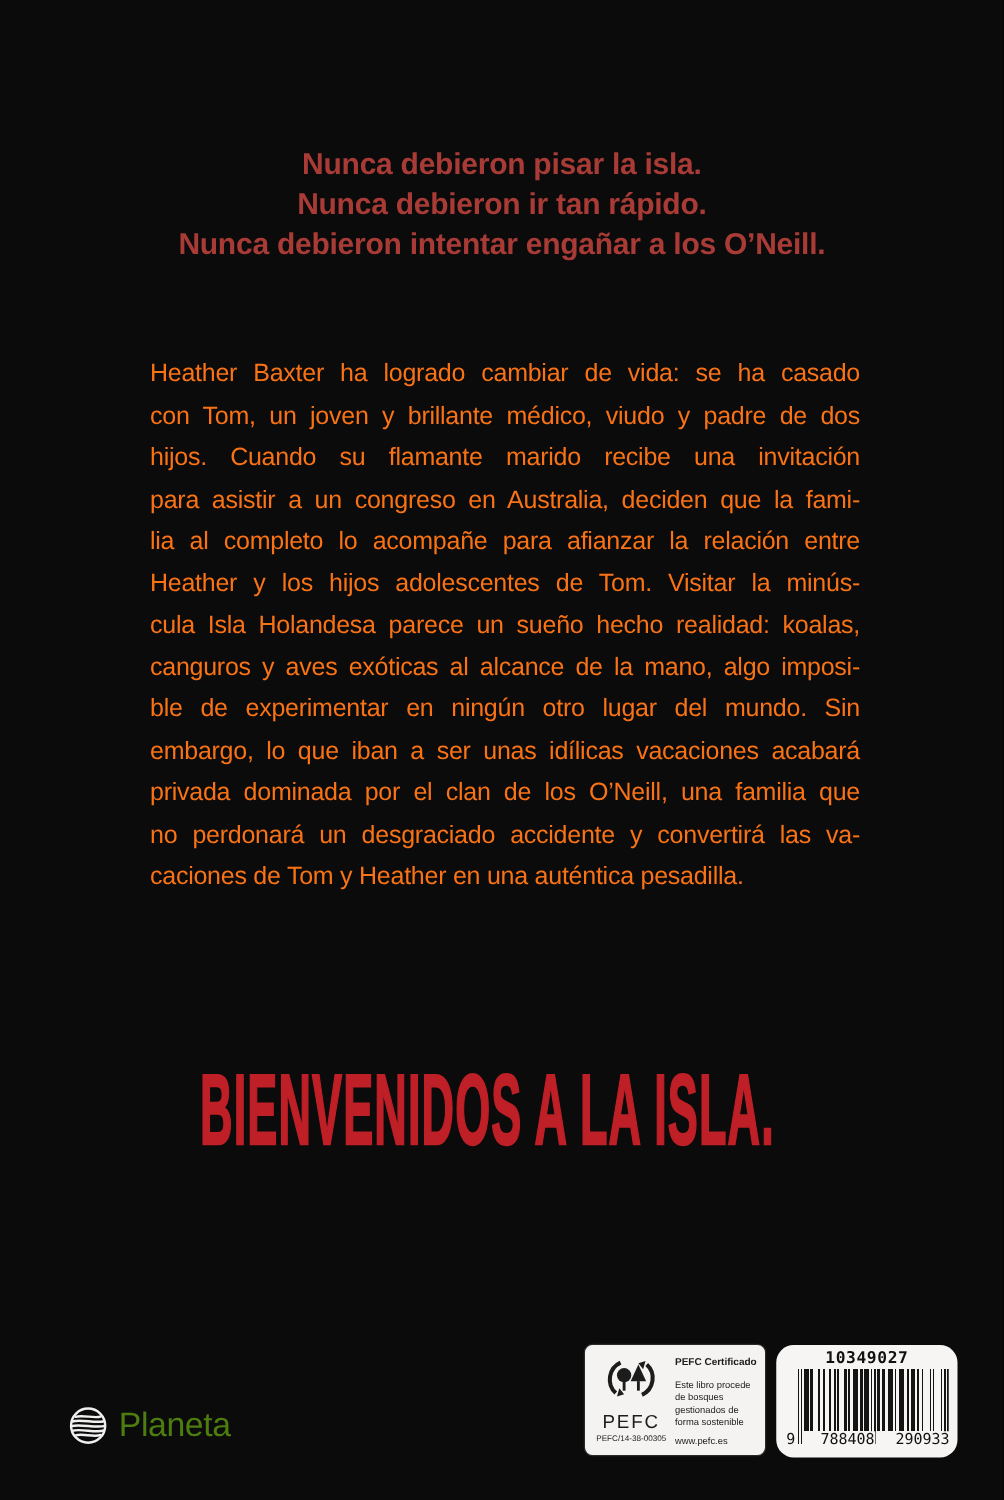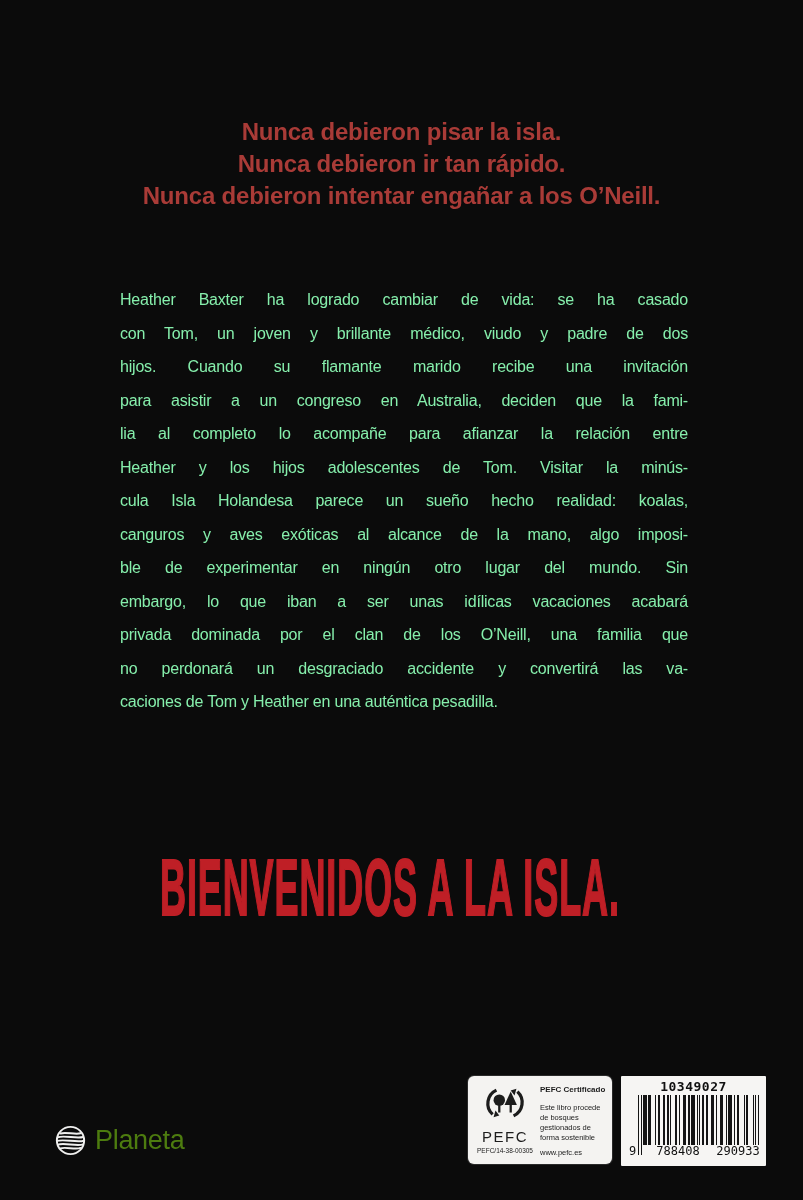--- a/index.html
+++ b/index.html
@@ -12,22 +12,22 @@
   
   .tagline{
     position:absolute;top:116px;left:0;right:0;
     text-align:center;
     font-size:24px;line-height:32px;font-weight:600;letter-spacing:-0.2px;
     color:var(--tagline-red,#a93b37);
   }
   
   .synopsis{
     position:absolute;top:283px;left:120px;width:568px;
-    font-size:16px;line-height:33.5px;letter-spacing:-0.2px;
-    color:#86efac;
+    font-size:20px;line-height:33.5px;letter-spacing:-0.2px;
+    color:#f97316;
   }
   .syn-line{
     text-align:justify;text-align-last:justify;white-space:nowrap;
   }
   .syn-line.last{text-align-last:left;}
   
   .headline-wrap{
     position:absolute;top:848px;left:0;right:24px;
     display:flex;justify-content:center;align-items:center;
   }
@@ -55,21 +55,21 @@
   .pefc-left{width:60px;display:flex;flex-direction:column;align-items:center;}
   .pefc-brand{font-size:15px;font-weight:normal;letter-spacing:1.5px;margin-top:1px;}
   .pefc-code{font-size:6.5px;margin-top:2px;white-space:nowrap;}
   .pefc-right{flex:1;display:flex;flex-direction:column;padding-top:2px;}
   .pefc-title{font-size:8px;font-weight:bold;}
   .pefc-desc{font-size:7.5px;line-height:1.35;margin-top:9px;}
   .pefc-url{font-size:7.5px;margin-top:auto;margin-bottom:2px;}
   
   .barcode{
     position:absolute;left:621px;top:1076px;width:145px;height:90px;
-    background:#f6f5f3;border-radius:1px;box-sizing:border-box;
+    background:#f6f5f3;border-radius:14px;box-sizing:border-box;
     padding:3px 7px 3px 7px;display:flex;flex-direction:column;color:#111;
   }
   .bc-number{
     text-align:center;font-size:13px;font-weight:600;letter-spacing:0.5px;
     font-family:"DejaVu Sans Mono",monospace;
   }
   .bc-inner{position:relative;width:131px;height:62px;margin:1px auto 0;}
   .bc-inner svg{position:absolute;left:10px;top:0;}
   .bc-digit{
     position:absolute;bottom:0;font-size:12px;line-height:12px;

